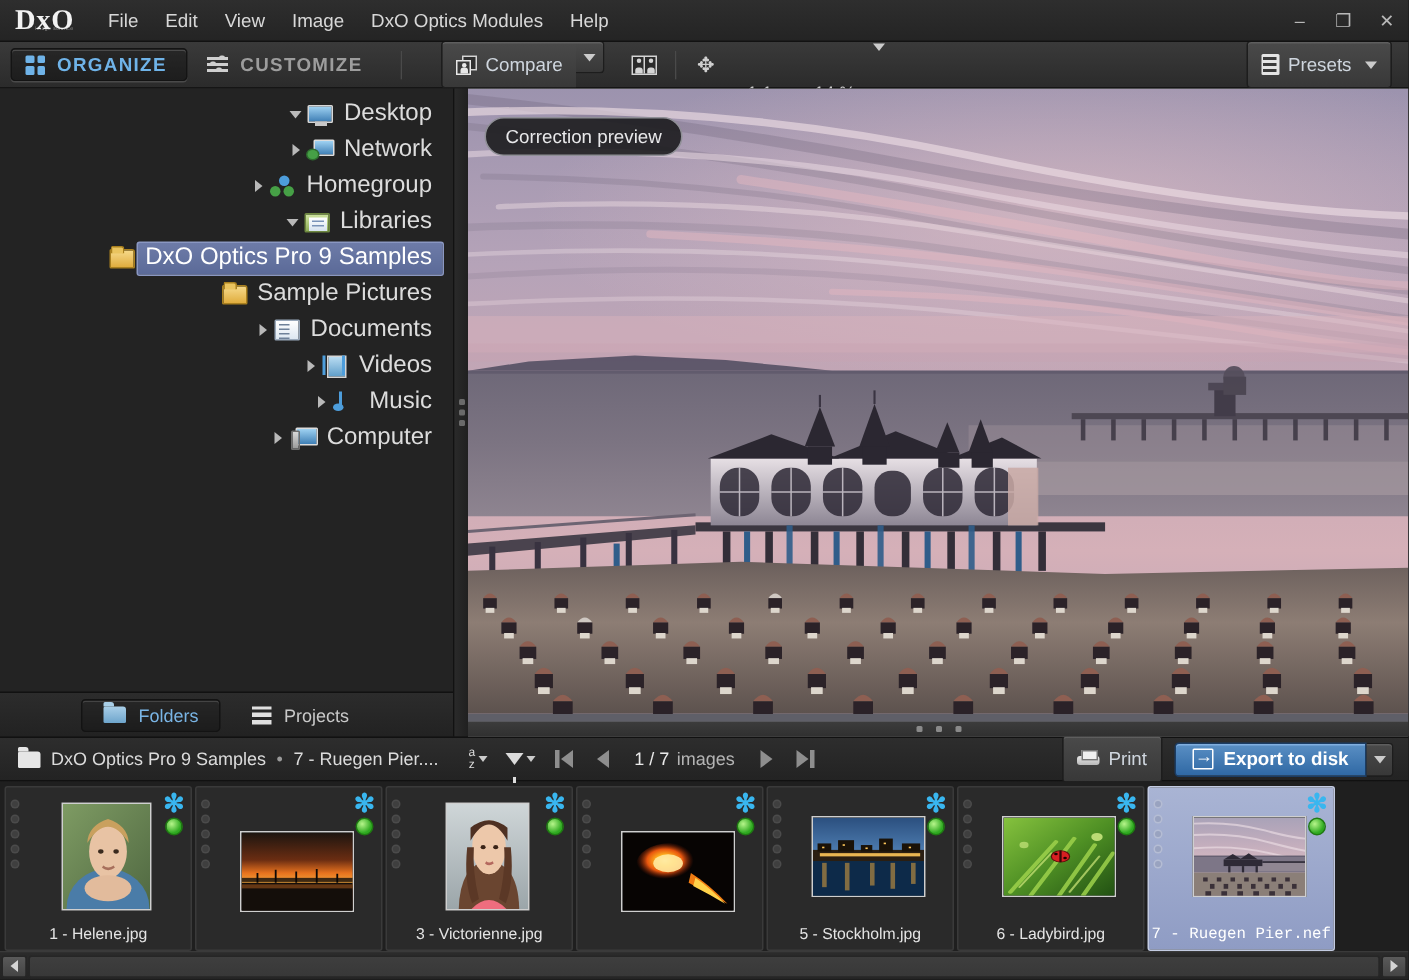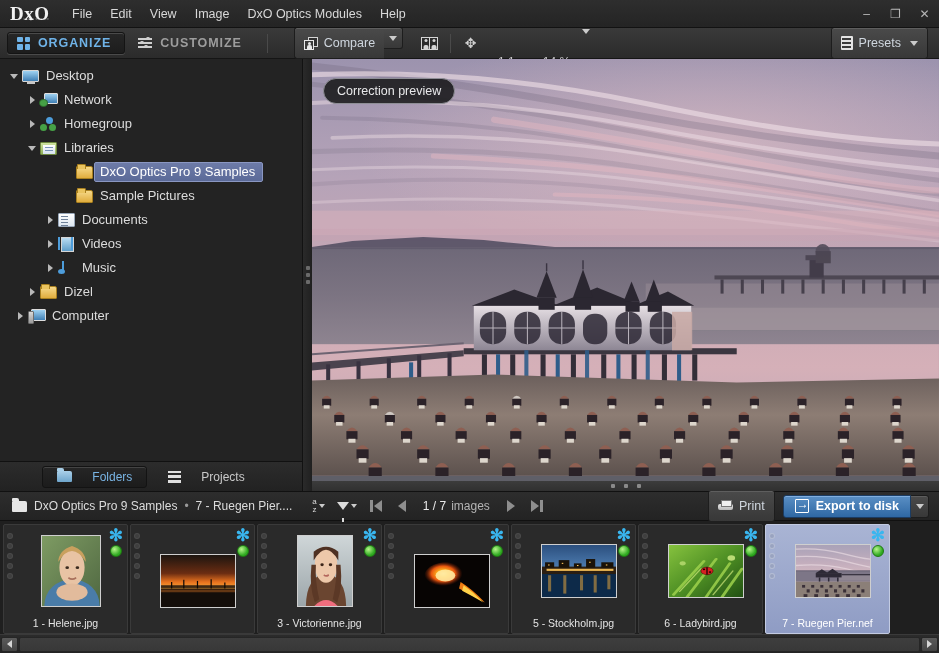--- a/index.html
+++ b/index.html
@@ -69,22 +69,22 @@
   .ico-presets:after { content:''; position:absolute; left:1.5px; top:2px; width:9px; height:1.6px; background:#3a3a3a;
                        box-shadow:0 4px 0 #3a3a3a, 0 8px 0 #3a3a3a; }
 
   
   .main { flex:1; display:flex; min-height:0; background:#1d1d1d; }
 
   
   .sidebar { width:303px; flex:0 0 303px; display:flex; flex-direction:column;
              background:#232323; border-right:1px solid #121212; }
   .tree { flex:1; overflow:hidden; padding:5px 0 0 0; position:relative; }
-  .tnode { display:flex; align-items:center; height:24px; font-size:13px; color:#dcdcdc;
-           cursor:default; padding-right:6px; white-space:nowrap; }
+  .tnode { display:flex; align-items:center; height:24px; font-size:16px; color:#dcdcdc;
+           cursor:default; padding-right:6px; white-space:nowrap;justify-content:flex-end; }
   .tnode.sel { }
   .tnode.sel .tlabel { background:linear-gradient(#6d7ba8,#5b6a98); color:#fff;
                        border:1px solid #8a97c2; border-radius:2px; padding:1px 7px 2px 5px; }
   .twist { width:16px; flex:0 0 16px; display:flex; align-items:center; justify-content:center; }
   .twist i { width:0;height:0; border-left:5px solid #b9b9b9; border-top:4px solid transparent; border-bottom:4px solid transparent; }
   .twist.open i { border-left:4px solid transparent; border-right:4px solid transparent;
                   border-top:5px solid #b9b9b9; border-bottom:none; }
   .tlabel { padding:1px 7px 2px 5px; border:1px solid transparent; }
   .ticon { width:17px; flex:0 0 17px; height:14px; margin-right:1px; position:relative; }
   
@@ -129,21 +129,21 @@
   .ic-mus:after { content:''; position:absolute; left:0px; top:8px; width:7px;height:5px; background:#4d9ddb; border-radius:50%; }
   
   .ic-comp { height:14px; }
   .ic-comp:before { content:''; position:absolute; left:3px; top:0; width:13px;height:10px;
                     background:linear-gradient(#9fd2f2,#3f7fb5); border:1.3px solid #dcdcdc; border-radius:1px; }
   .ic-comp:after { content:''; position:absolute; left:0; top:2px; width:4px;height:11px;
                    background:linear-gradient(#d8d8d8,#9a9a9a); border:1px solid #6e6e6e; border-radius:1px; }
 
   .sidetabs { height:30px; flex:0 0 30px; display:flex; align-items:center; justify-content:center; gap:6px;
               background:linear-gradient(#2c2c2c,#222); border-top:1px solid #111; }
-  .stab { display:flex; align-items:center; gap:20px; padding:3px 14px; font-size:12px; color:#c9c9c9;
+  .stab { display:flex; align-items:center; gap:8px; padding:3px 14px; font-size:12px; color:#c9c9c9;
           border-radius:3px; cursor:default; border:1px solid transparent; }
   .stab.active { background:linear-gradient(#262626,#1c1c1c); color:#79b4e4;
                  border:1px solid #131313; box-shadow:inset 0 1px 0 #444; }
   .ic-foldertab { width:15px;height:11px; background:linear-gradient(#a9cfe8,#6ea5cc); border-radius:1px 2px 1px 1px; position:relative; }
   .ic-foldertab:before { content:''; position:absolute; left:0; top:-3px; width:7px;height:3px; background:#a9cfe8; border-radius:1px 2px 0 0; }
   .ic-projtab { width:13px;height:12px; display:flex; flex-direction:column; justify-content:space-between; }
   .ic-projtab i { height:2.6px; background:#e0e0e0; }
 
   
   .vsplit { width:9px; flex:0 0 9px; background:linear-gradient(90deg,#2a2a2a,#202020);
@@ -197,21 +197,21 @@
 
   
   .film { height:113px; flex:0 0 113px; display:flex; background:#1f1f1f; padding:3px 0 0 3px; gap:2px; overflow:hidden; }
   .thumb { width:125px; flex:0 0 125px; display:flex; flex-direction:column; position:relative;
            background:#2a2a2a; border:1px solid #3a3a3a; border-radius:2px; cursor:default; }
   .thumb.sel { background:linear-gradient(#a9b4d4,#8f9cc4); border-color:#c3cbe2; }
   .th-body { flex:1; position:relative; display:flex; align-items:center; justify-content:center; padding:6px 4px 2px 14px; }
   .th-img { border:1px solid #cfcfcf; background:#111; overflow:hidden; position:relative; }
   .th-name { height:20px; flex:0 0 20px; display:flex; align-items:center; justify-content:center;
              font-size:10.5px; color:#e4e4e4; white-space:nowrap; overflow:hidden; }
-  .thumb.sel .th-name { color:#fff; }
+  .thumb.sel .th-name { color:#fff;font-family:Liberation Mono, monospace; }
   .rate-dots { position:absolute; left:4px; top:9px; display:flex; flex-direction:column; gap:6px; }
   .rate-dots i { width:4px;height:4px; border-radius:50%; background:#3f3f3f; box-shadow:0 0 0 1px #4b4b4b; }
   .thumb.sel .rate-dots i { background:#99a3c0; box-shadow:0 0 0 1px #b5bdd4; }
   .bg-star { position:absolute; right:4px; top:2px; color:#39b6ef; font-size:17px; line-height:17px; font-weight:bold; }
   .bg-dot { position:absolute; right:5px; top:20px; width:12px;height:12px; border-radius:50%;
             background:radial-gradient(circle at 35% 33%, #b6f58a, #2faa21 65%); border:1.6px solid #1f7a12; }
 
   
   .hscroll { height:19px; flex:0 0 19px; display:flex; align-items:center;
              background:linear-gradient(#2b2b2b,#242424); border-top:1px solid #3a3a3a; }
@@ -363,27 +363,20 @@
             </span>
             <span class="ticon ic-vid"></span>
             <span class="tlabel">Videos</span>
           </div>
           <div class="tnode" style="padding-left: 42px;">
             <span class="twist">
               <i></i>
             </span>
             <span class="ticon ic-mus"></span>
             <span class="tlabel">Music</span>
-          </div>
-          <div class="tnode" style="padding-left: 24px;">
-            <span class="twist">
-              <i></i>
-            </span>
-            <span class="ticon ic-folder"></span>
-            <span class="tlabel">Dizel</span>
           </div>
           <div class="tnode" style="padding-left: 12px;">
             <span class="twist">
               <i></i>
             </span>
             <span class="ticon ic-comp"></span>
             <span class="tlabel">Computer</span>
           </div>
         </div>
 

